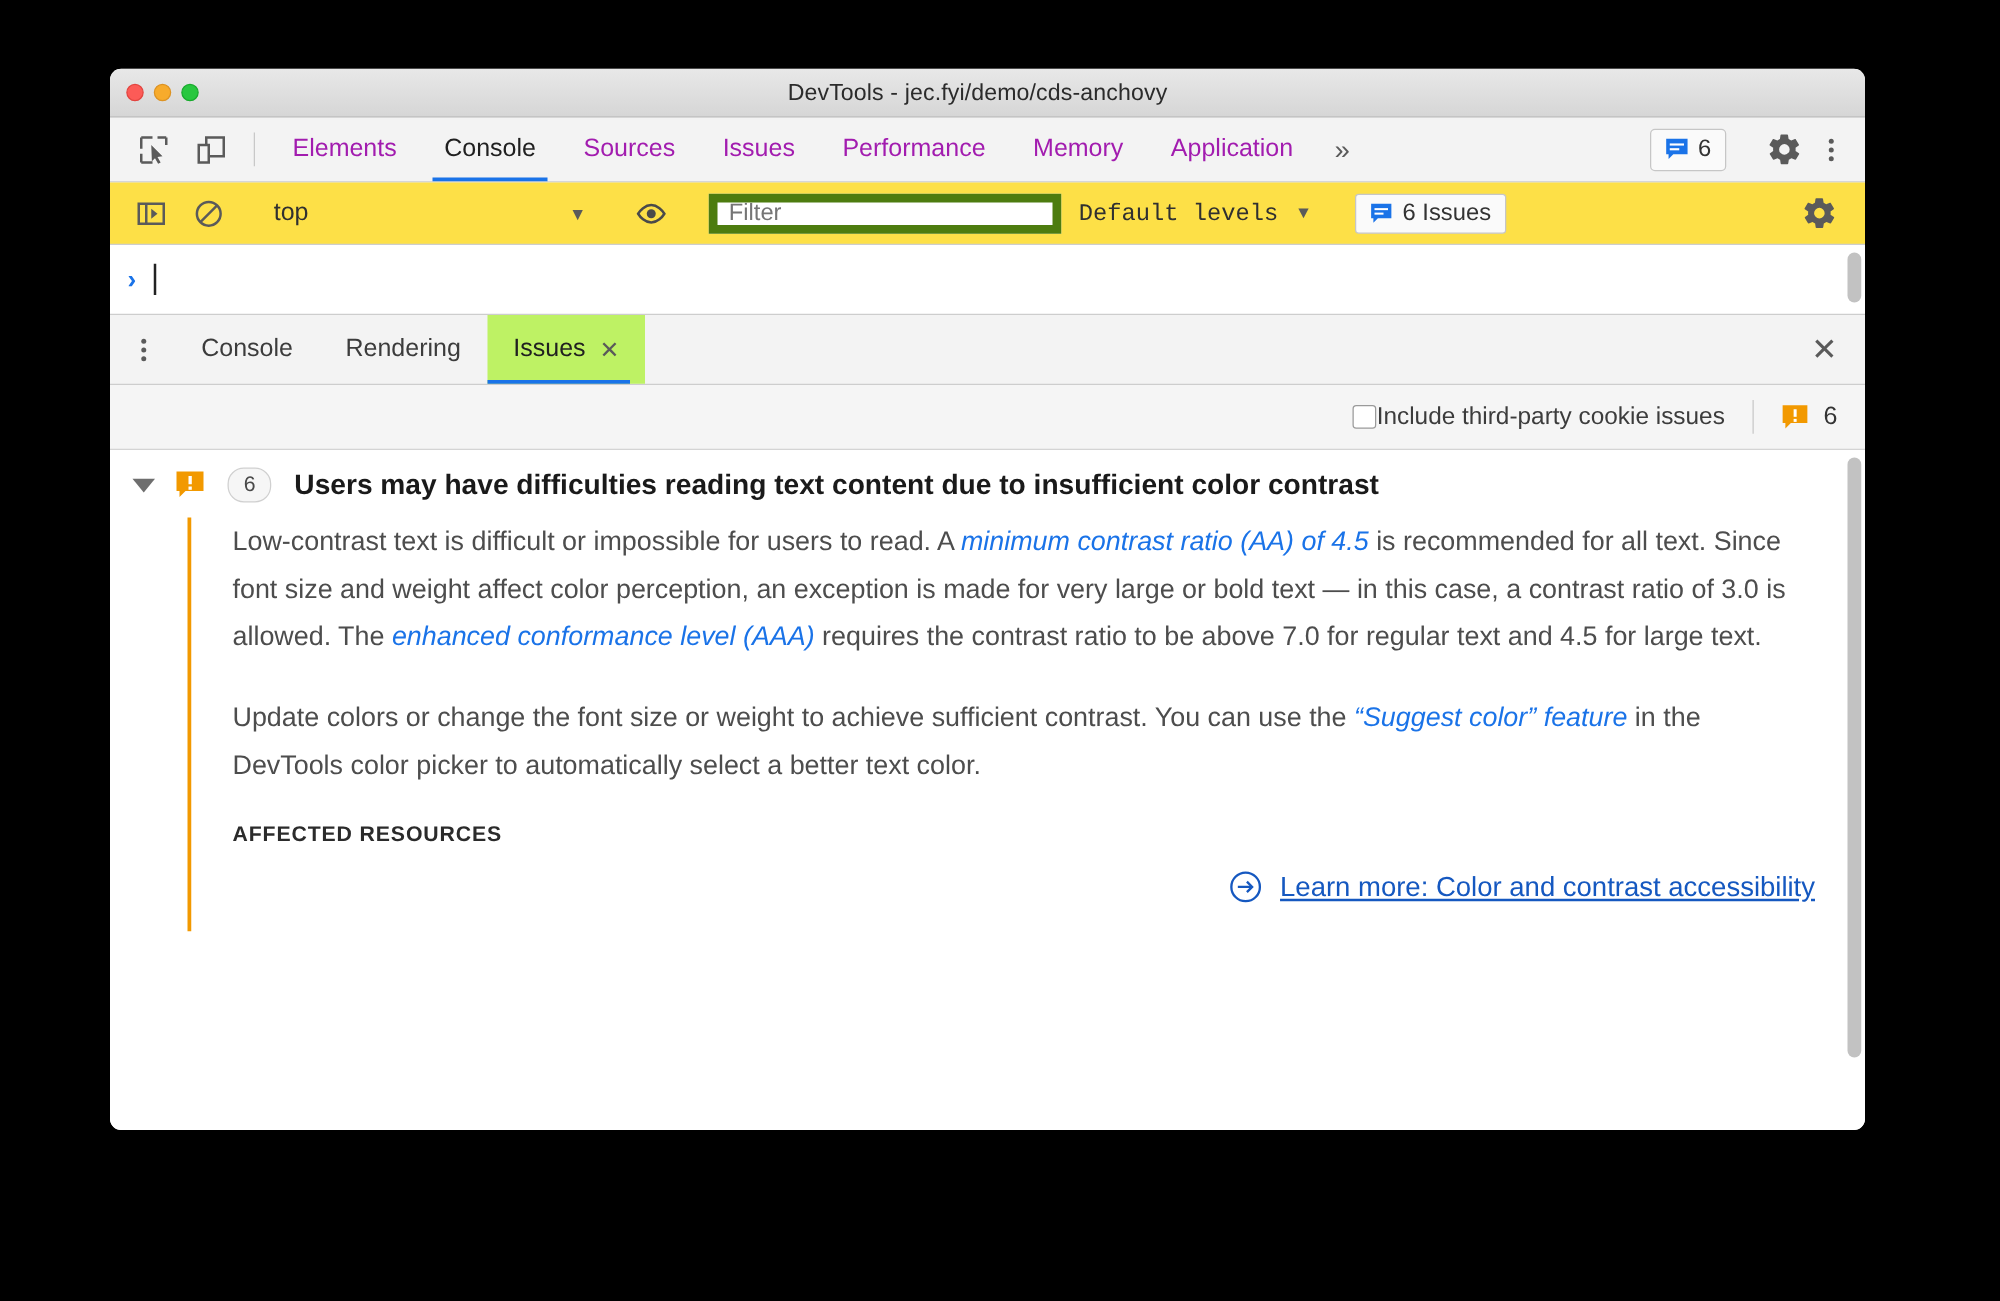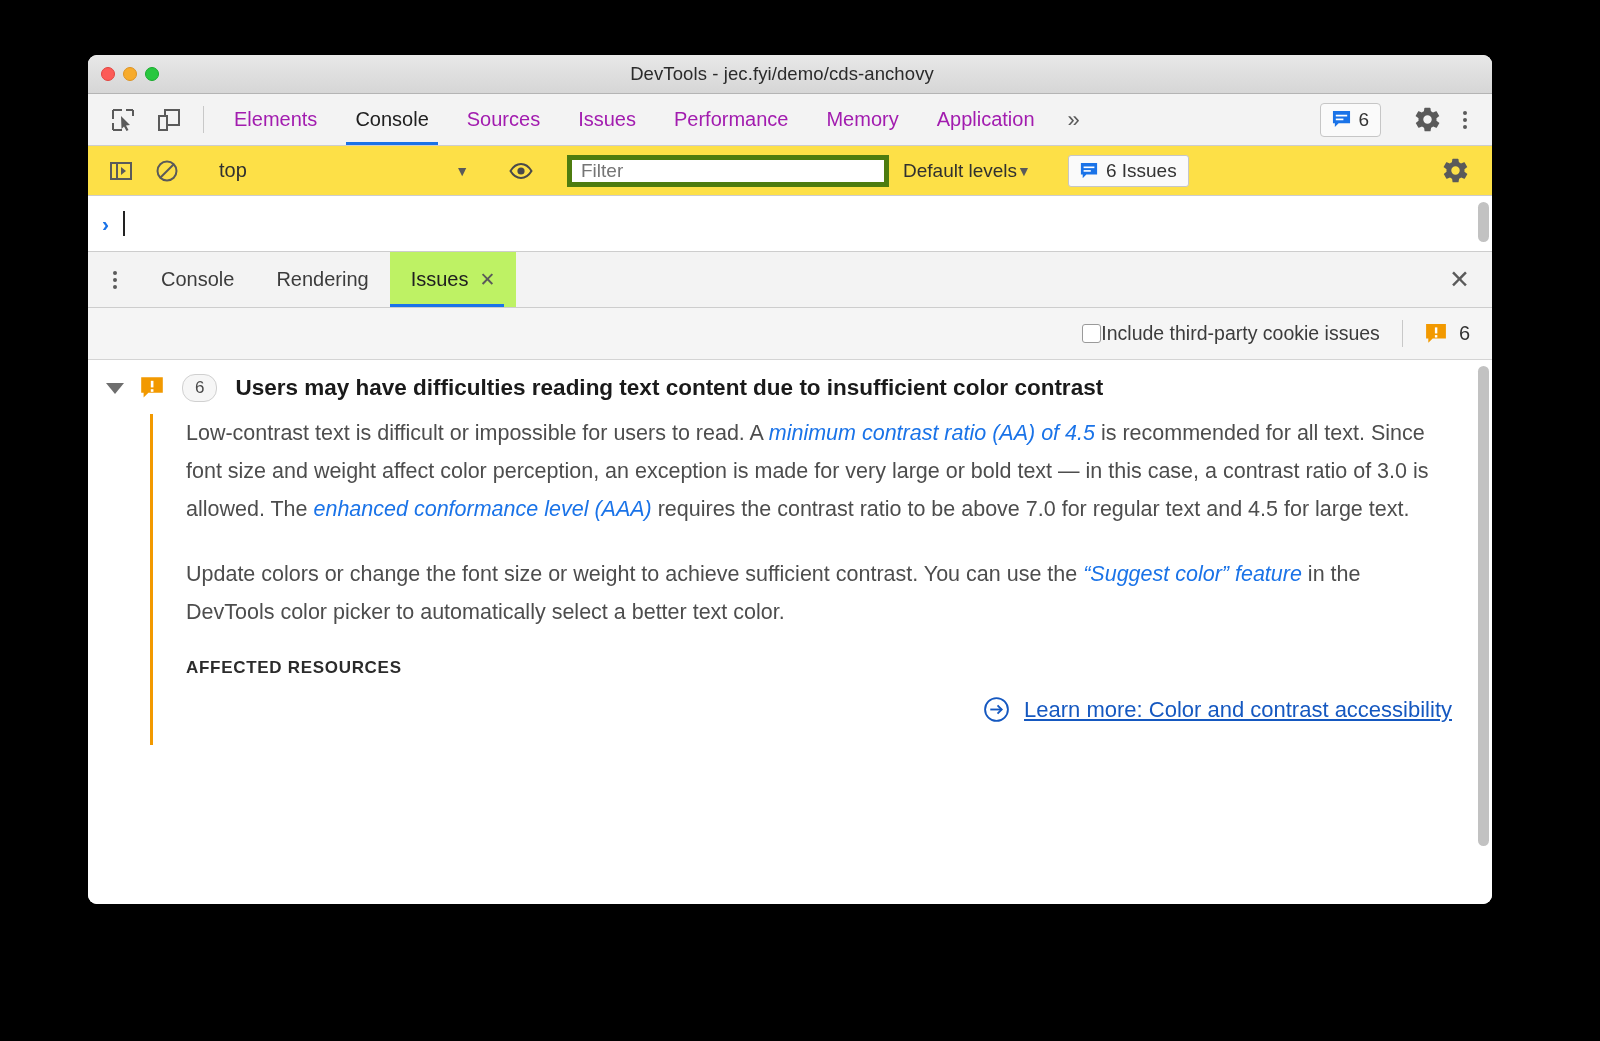--- a/index.html
+++ b/index.html
@@ -112,34 +112,35 @@
   }
   .ctx-select {
     display: flex; align-items: center;
     min-width: 262px;
     font-size: 20px;
     color: #303030;
     padding: 0 6px;
   }
   .ctx-select .caret { margin-left: auto; font-size: 14px; color: #5a5a5a; }
   .filter-input {
-    width: 322px;
+    width: 282px;
     height: 32px;
-    border: 5px solid #4d7c0f;
+    border: 7px solid #4d7c0f;
     background: #ffffff;
     font-size: 19px;
     color: #7a7a7a;
     padding: 0 9px;
     font-family: "Liberation Sans", sans-serif;
     outline: none;
   }
   .levels {
-    display: flex; align-items: center; gap: 0;
+    display: flex; align-items: center; gap: 16px;
     font-size: 19px; color: #303030;
     padding: 0 14px;
+    font-family: Liberation Mono, monospace;
   }
   .issues-btn {
     display: flex; align-items: center; gap: 8px;
     border: 1px solid #c6c6c6;
     border-radius: 3px;
     background: #fafafa;
     padding: 4px 11px;
     font-size: 19px;
     color: #333;
   }

